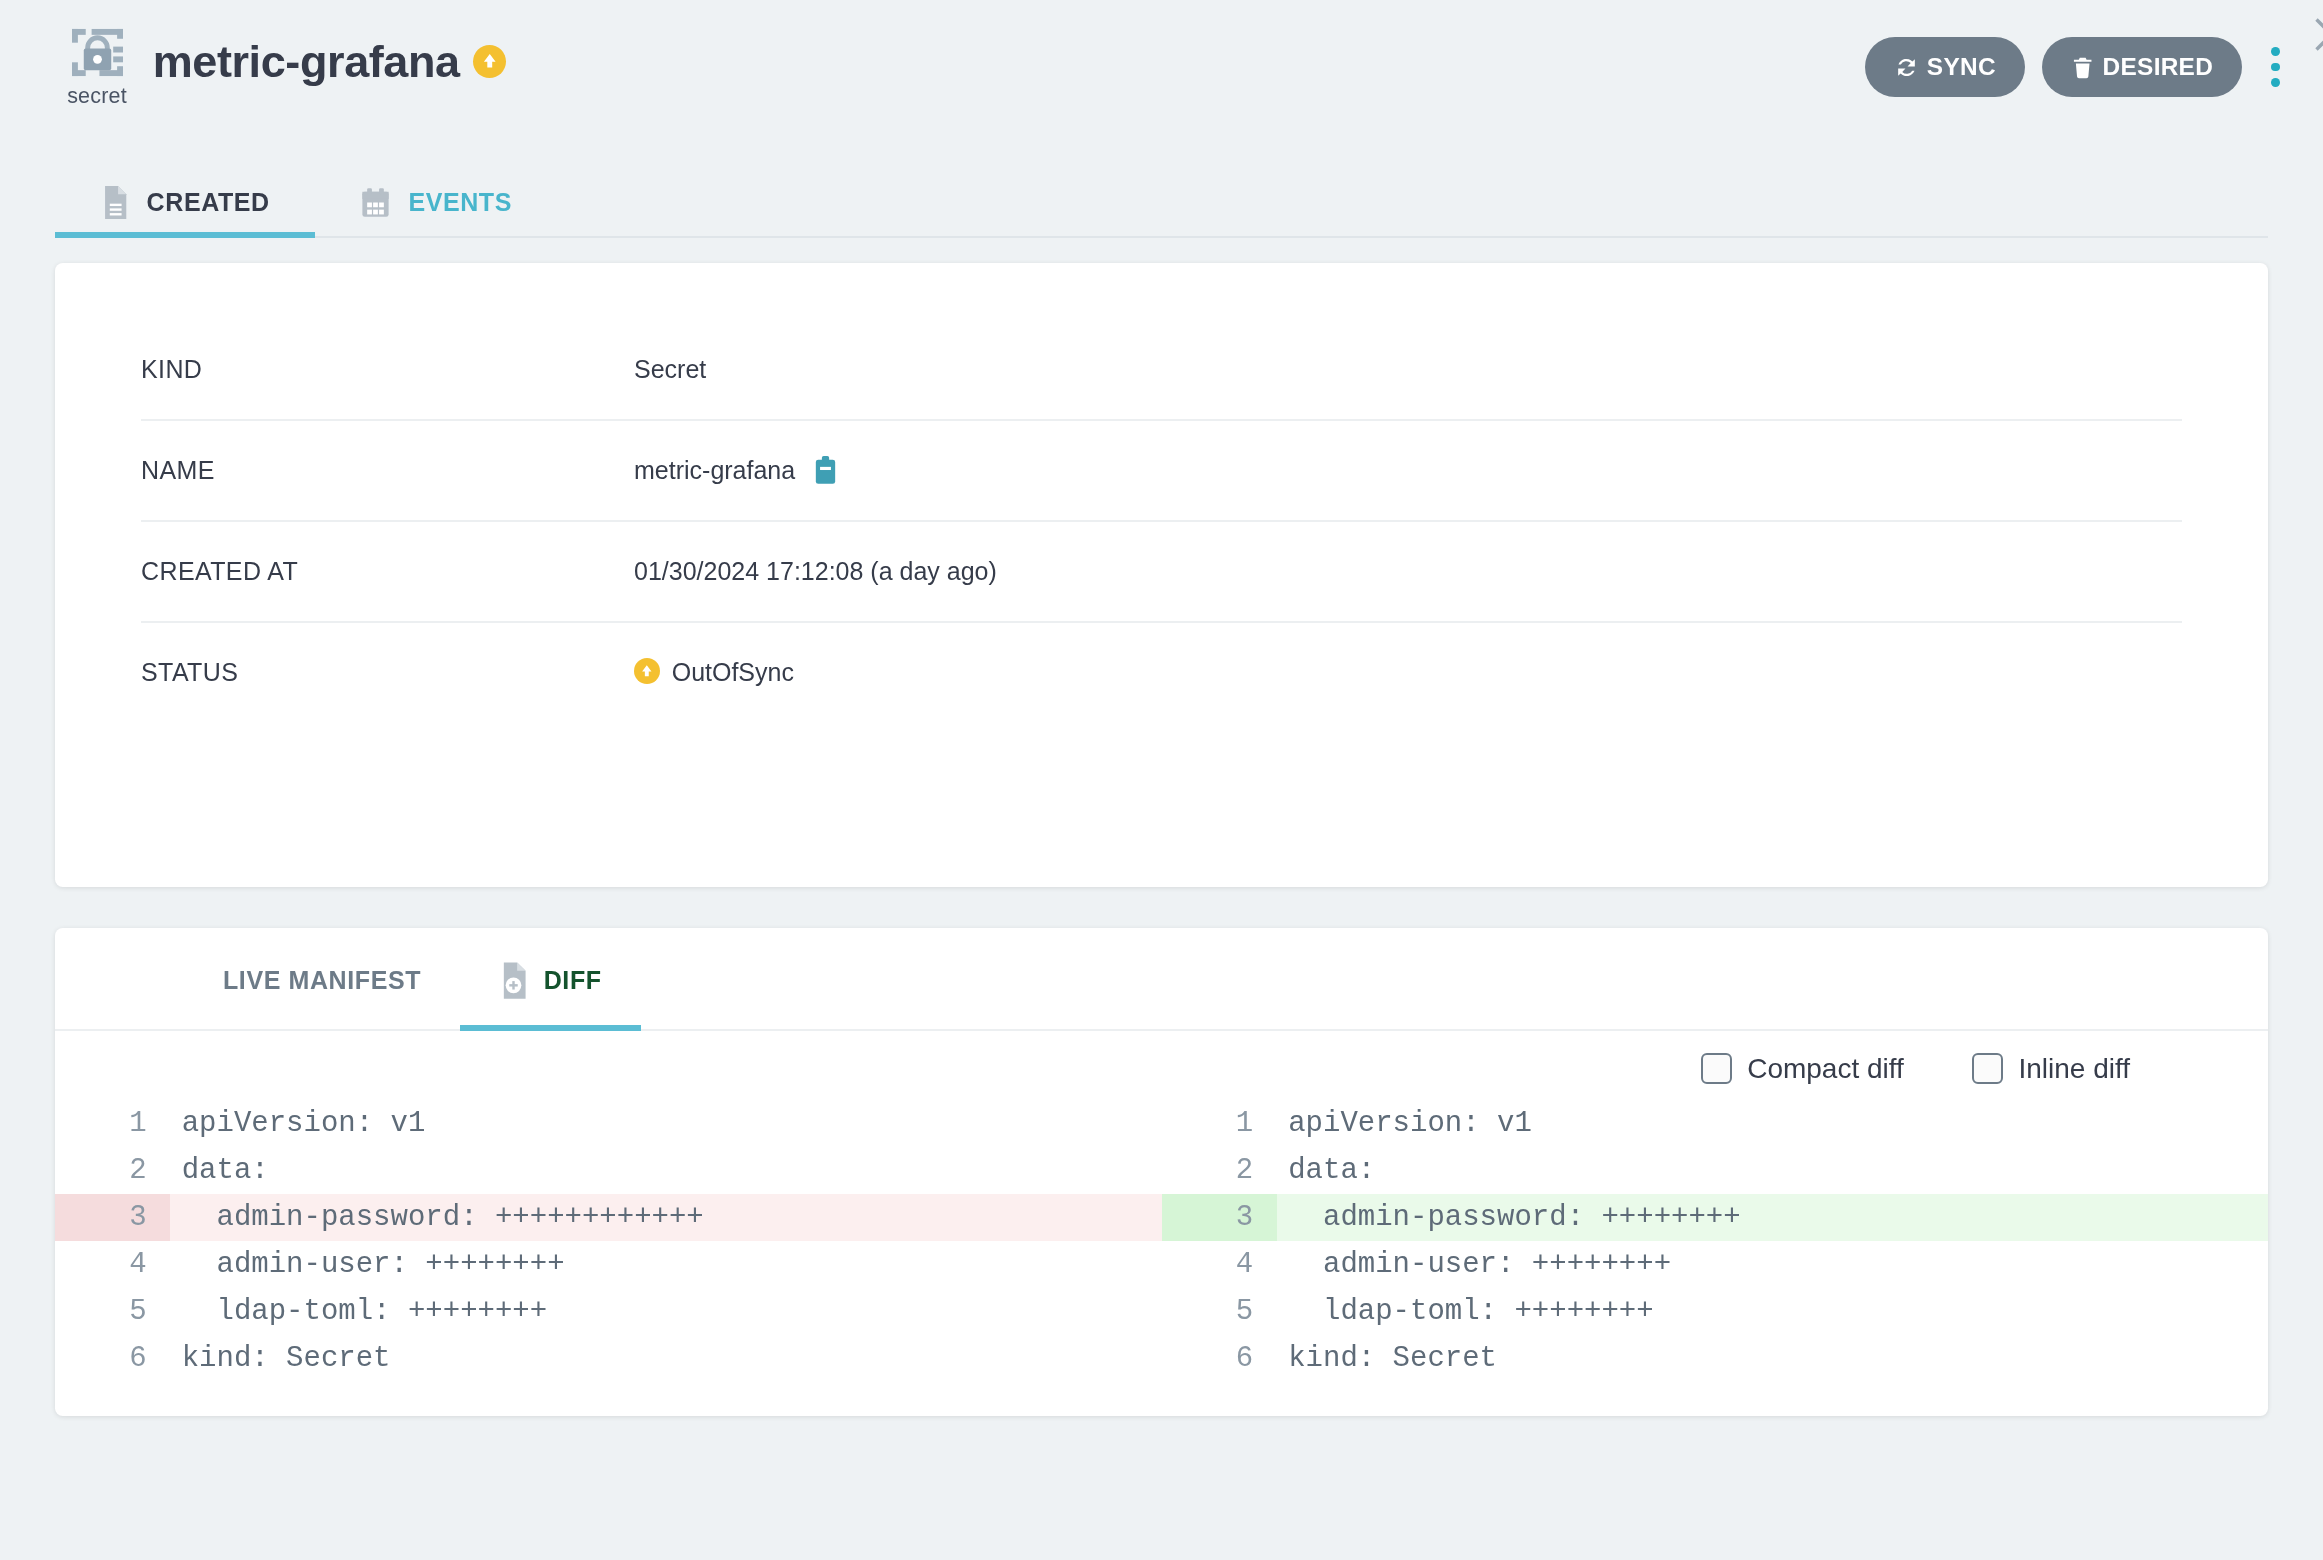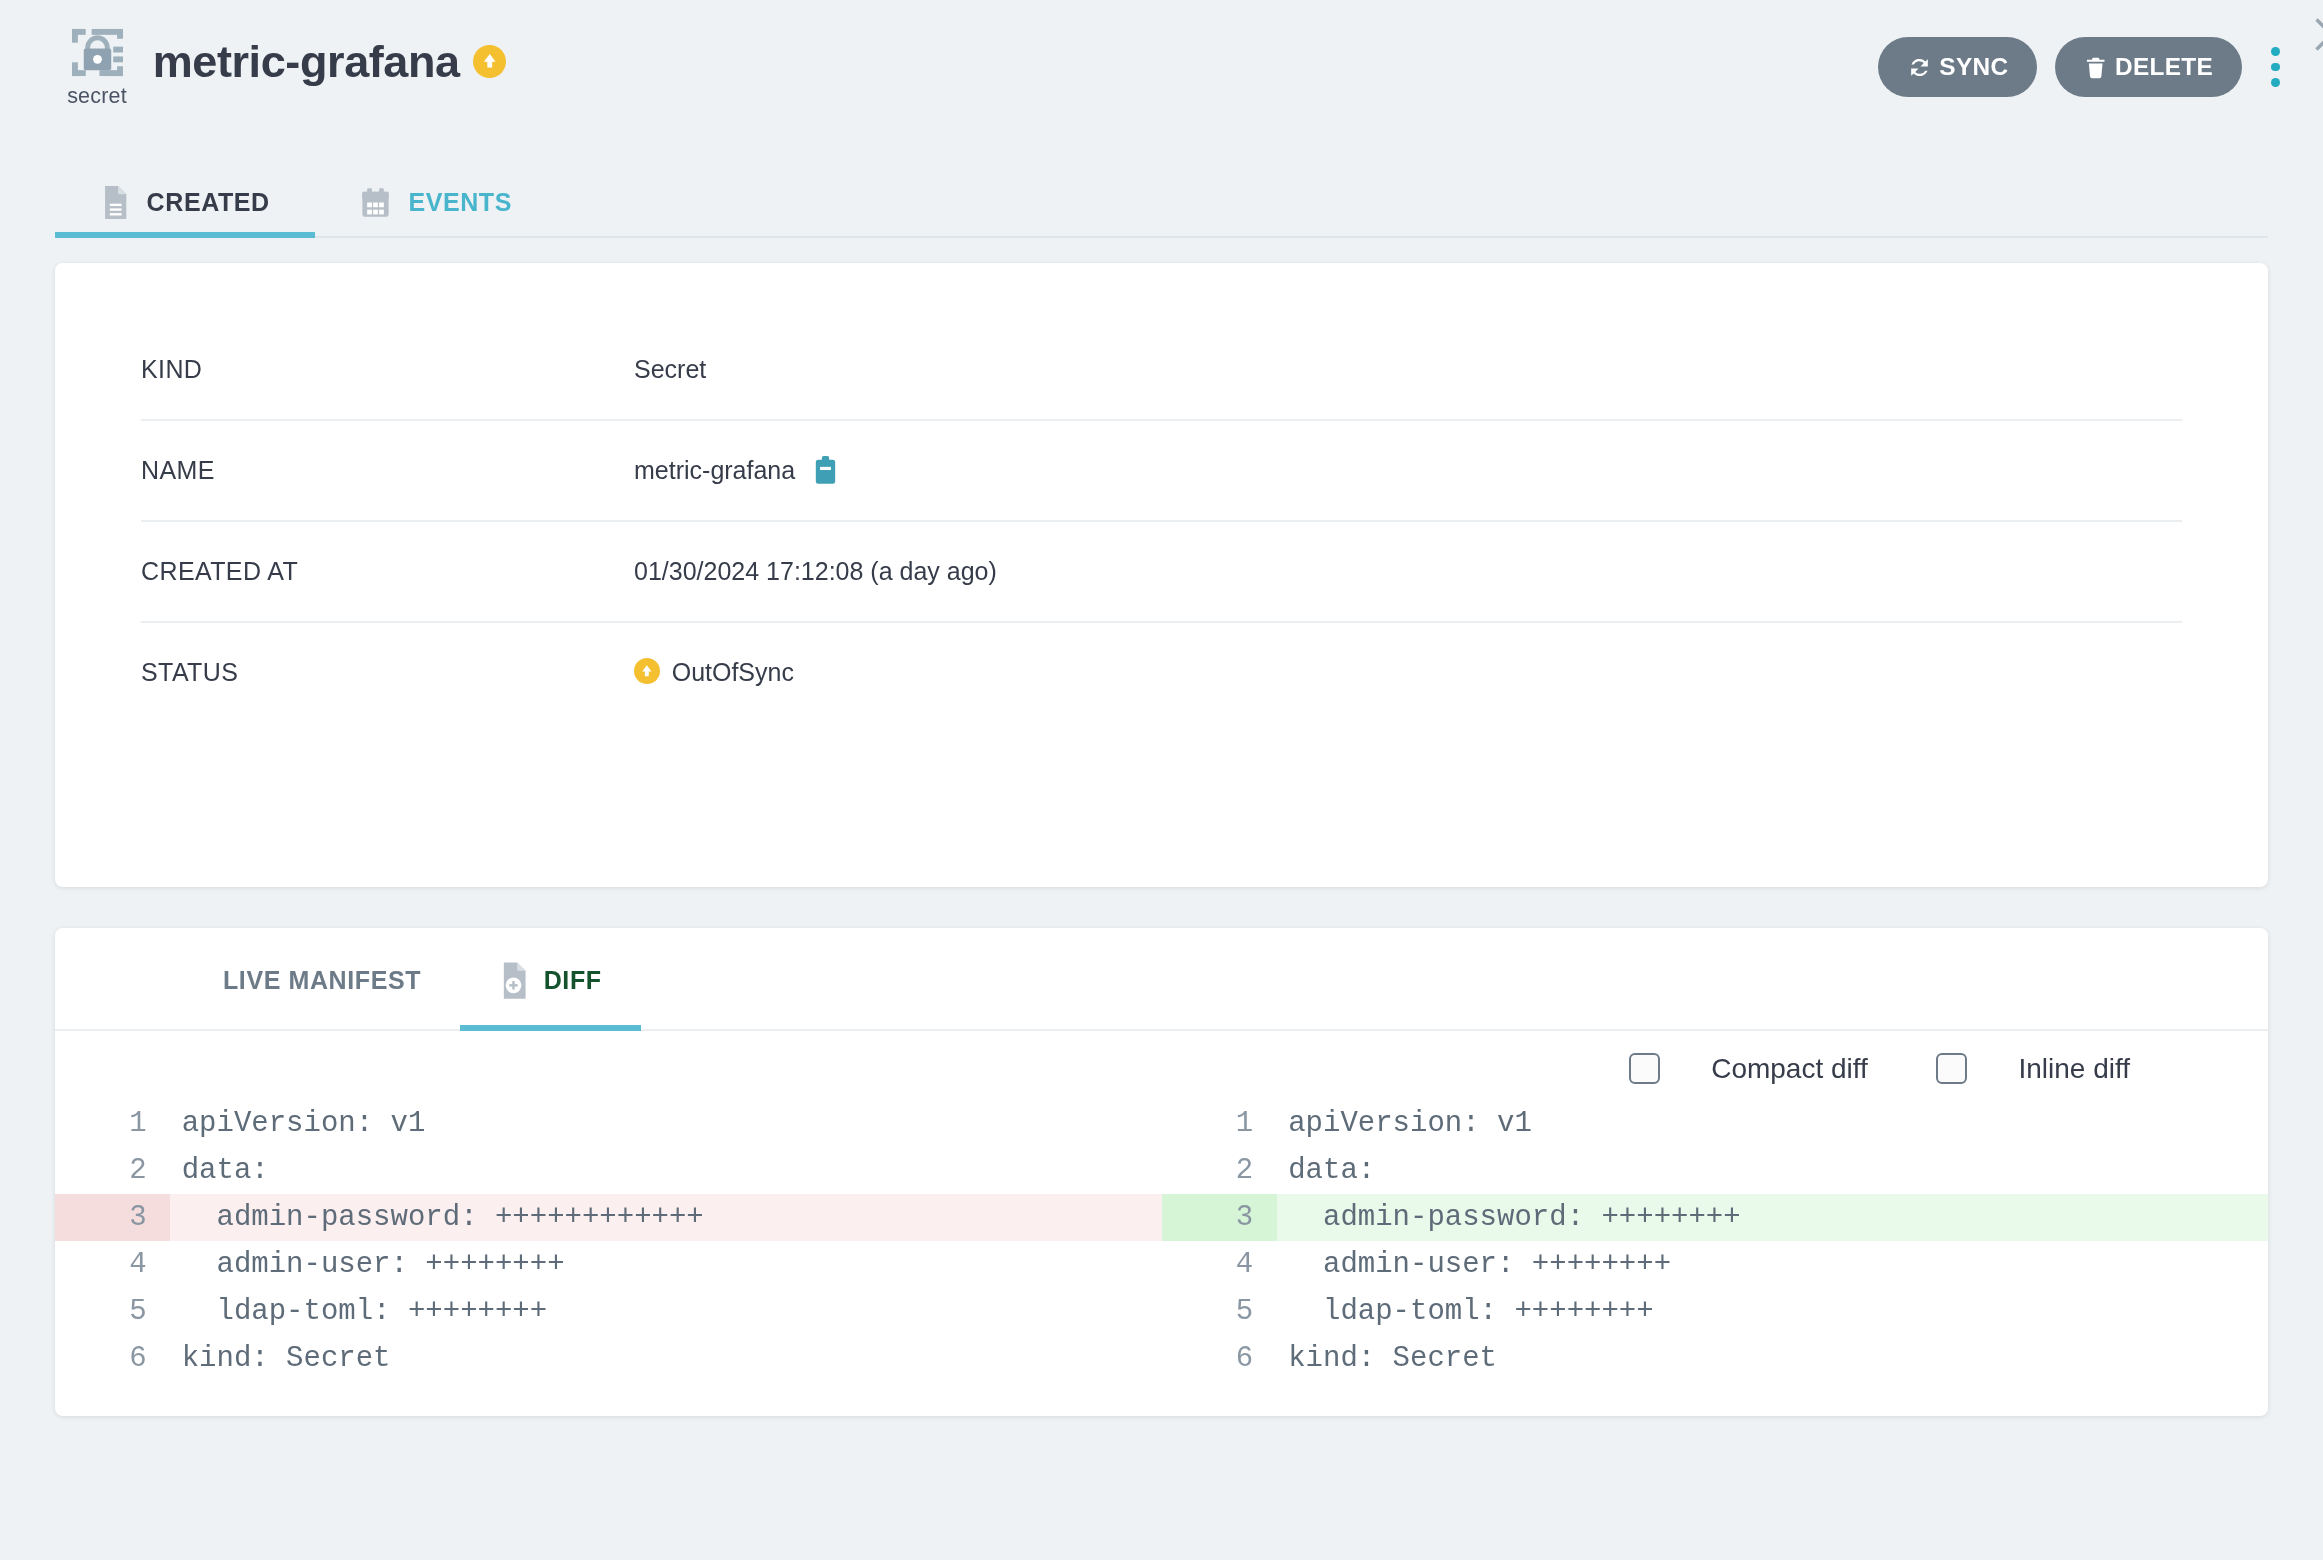--- a/index.html
+++ b/index.html
@@ -240,21 +240,20 @@
     align-items: center;
     padding: 21.5px 138px 5.9px 0;
   }
   .opt {
     display: flex;
     align-items: center;
     font-size: 28px;
     color: #363c4a;
     cursor: pointer;
     margin-left: 68px;
-    gap: 36px;
   }
   .cb {
     width: 31px;
     height: 31px;
     border-radius: 5.9px;
     border: 2.9px solid #6d7b88;
     background: #fbfbfb;
     margin-right: 15.6px;
     box-sizing: border-box;
     flex: 0 0 auto;
@@ -333,21 +332,21 @@
         <svg width="25" height="25" viewBox="0 0 24 24">
           <path fill="#ffffff" d="M17.65 6.35A8 8 0 0 0 4.3 9h2.2a6 6 0 0 1 9.6-1.25L13 11h7V4l-2.35 2.35zM6.35 17.65A8 8 0 0 0 19.7 15h-2.2a6 6 0 0 1-9.6 1.25L11 13H4v7l2.35-2.35z"></path>
         </svg>
         <span>SYNC</span>
       </button>
 
       <button class="btn">
         <svg width="23.4" height="25" viewBox="0 0 24 24">
           <path fill="#ffffff" d="M9 2h6l1 2h5v2H3V4h5l1-2zM5 8h14l-1.2 13.2A2 2 0 0 1 15.8 23H8.2a2 2 0 0 1-2-1.8L5 8z"></path>
         </svg>
-        <span>DELETE</span>
+        <span>DESIRED</span>
       </button>
 
       <div class="kebab">
         <i></i>
         <i></i>
         <i></i>
       </div>
 
       <div class="close-x">
         <svg width="45" height="45" viewBox="0 0 24 24">

